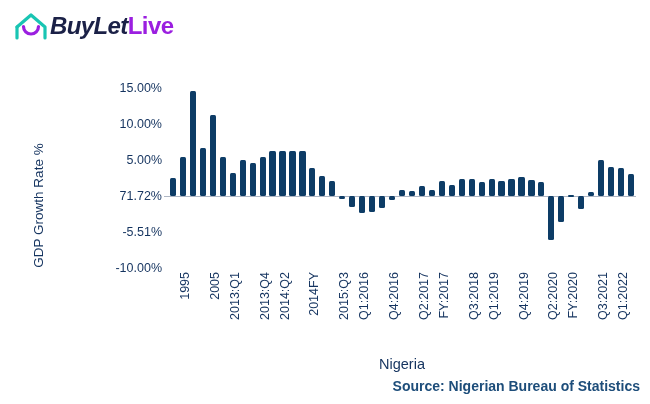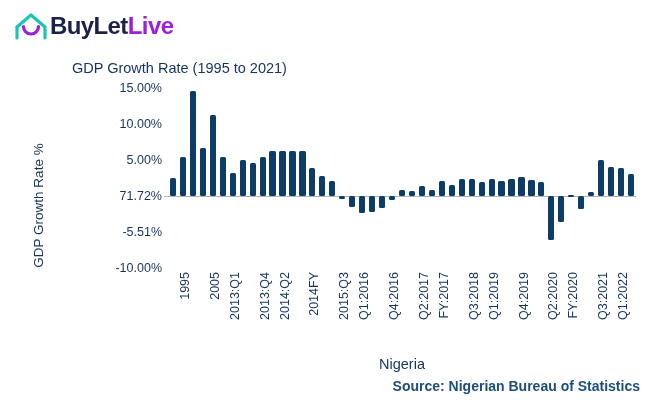--- a/index.html
+++ b/index.html
@@ -23,21 +23,21 @@
     gap: 2px;
   }
   #logo-icon { width: 34px; height: 30px; display: block; }
   #logo-text {
     font-size: 24px;
     font-weight: bold;
     letter-spacing: -0.6px;
     white-space: nowrap;
     line-height: 1;
   }
-  .logo-buylet { color: #1b2147; }
+  .logo-buylet { color: #1b2147; font-style: italic; }
   .logo-live { color: #9b1fe0; }
 
   
   #chart-area {
     position: absolute;
     left: 0; top: 48px;
     width: 650px; height: 356px;
   }
   #chart-title {
     position: absolute;
@@ -152,21 +152,20 @@
     <path d="M3 16 L3 27" fill="none" stroke="#19c5b3" stroke-width="3.2" stroke-linecap="round"></path>
     <path d="M9.5 15.5 A7.5 7.5 0 0 0 24.5 15.5" fill="none" stroke="#9b1fe0" stroke-width="3.2" stroke-linecap="round"></path>
   </svg>
   <div id="logo-text">
     <span class="logo-buylet">BuyLet</span><span class="logo-live">Live</span>
   </div>
 </div>
 
 <div id="chart-area">
 
-  <div id="chart-title">GDP Growth Rate (1995 to 2021)</div>
 
   <div id="y-axis-title">GDP Growth Rate %</div>
 
   <div id="y-tick-labels">
       <div class="y-tick" style="top: 0px;">15.00%</div>
       <div class="y-tick" style="top: 36px; text-align: right;">10.00%</div>
       <div class="y-tick" style="top: 72px;">5.00%</div>
       <div class="y-tick" style="top: 108px;">71.72%</div>
       <div class="y-tick" style="top: 144px;">-5.51%</div>
       <div class="y-tick" style="top: 180px;">-10.00%</div>

